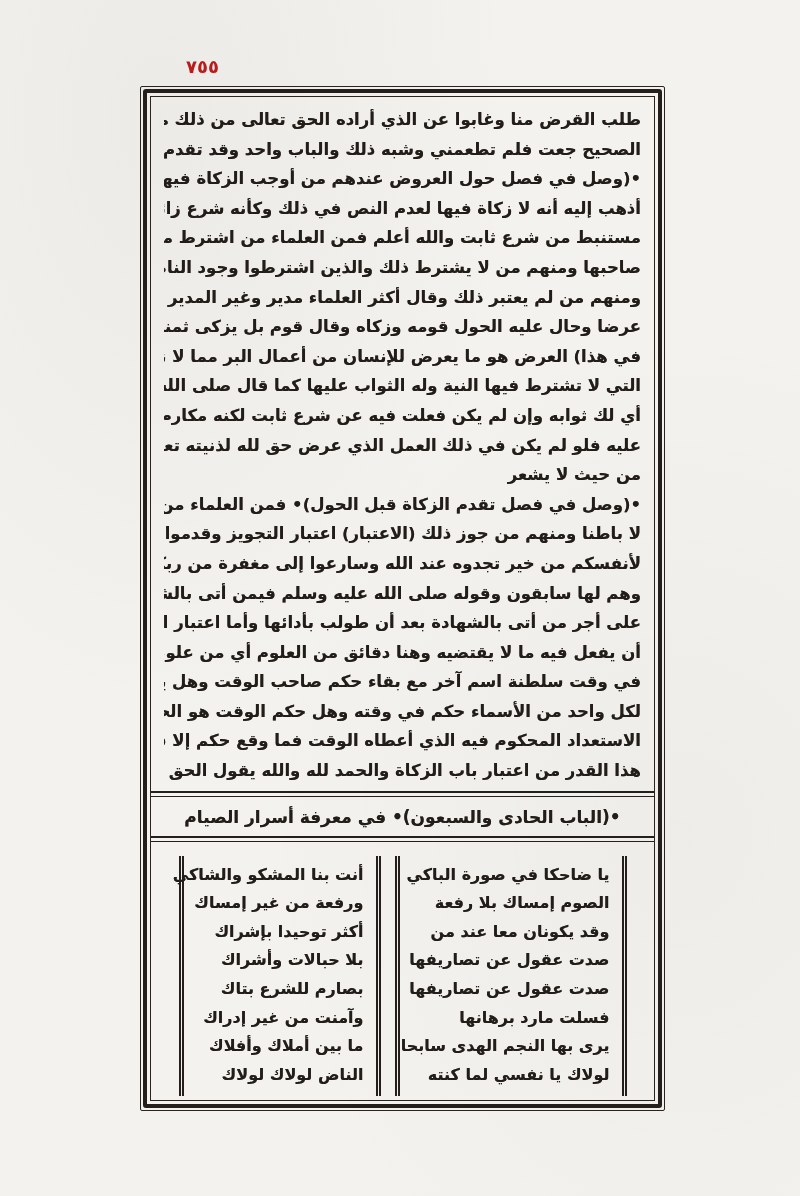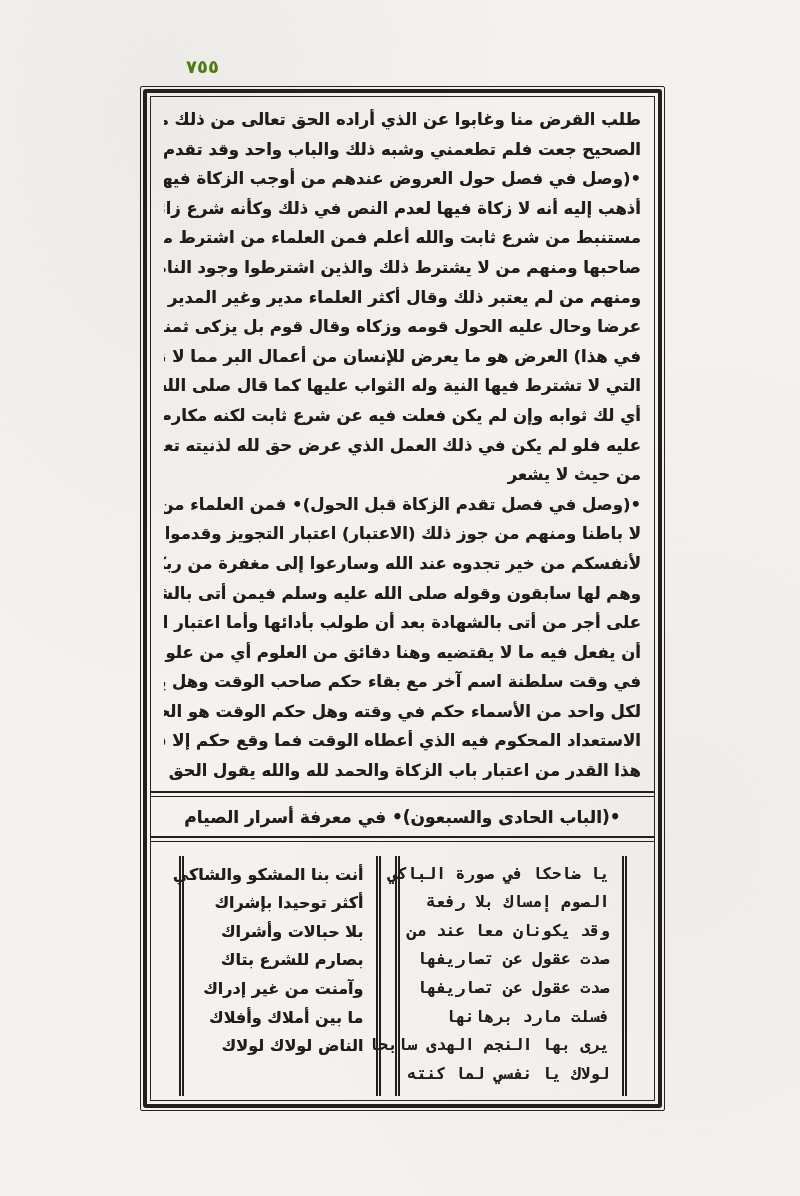--- a/index.html
+++ b/index.html
@@ -19,21 +19,21 @@
     overflow: hidden;
   }
 
   .page-number {
     position: absolute;
     top: 56px;
     left: 186px;
     font-size: 18px;
     font-weight: 700;
     letter-spacing: 1px;
-    color: #4d7c0f;
+    color: #b91c1c;
   }
 
   
   .frame {
     position: absolute;
     left: 140px;
     top: 86px;
     width: 525px;
     height: 1025px;
     border: 1.5px solid #2a241e;
@@ -107,21 +107,21 @@
     align-items: stretch;
     gap: 14px;
     margin-top: 14px;
   }
   .poem-col {
     border-left: 5px double #241f1a;
     border-right: 5px double #241f1a;
     padding: 5px 12px 7px 12px;
     box-sizing: border-box;
   }
-  .poem-col.first { width: 232px; font-family: Liberation Mono, monospace; }
+  .poem-col.first { width: 232px; }
   .poem-col.second { width: 202px; }
   .poem-line {
     direction: rtl;
     text-align: right;
     font-size: 16px;
     font-weight: 700;
     line-height: 28.6px;
     white-space: nowrap;
     color: #221d18;
     text-shadow: 0 0 0.5px rgba(34,29,24,0.65);
@@ -174,20 +174,21 @@
           <div class="poem-line">الصوم إمساك بلا رفعة</div>
           <div class="poem-line">وقد يكونان معا عند من</div>
           <div class="poem-line">صدت عقول عن تصاريفها</div>
           <div class="poem-line">صدت عقول عن تصاريفها</div>
           <div class="poem-line">فسلت مارد برهانها</div>
           <div class="poem-line">يرى بها النجم الهدى سابحا</div>
           <div class="poem-line">لولاك يا نفسي لما كنته</div>
         </div>
         <div class="poem-col second">
           <div class="poem-line">أنت بنا المشكو والشاكي</div>
+          <div class="poem-line">ورفعة من غير إمساك</div>
           <div class="poem-line">أكثر توحيدا بإشراك</div>
           <div class="poem-line">بلا حبالات وأشراك</div>
           <div class="poem-line">بصارم للشرع بتاك</div>
           <div class="poem-line">وآمنت من غير إدراك</div>
           <div class="poem-line">ما بين أملاك وأفلاك</div>
           <div class="poem-line">الناض لولاك لولاك</div>
         </div>
       </div>
 
     </div>

